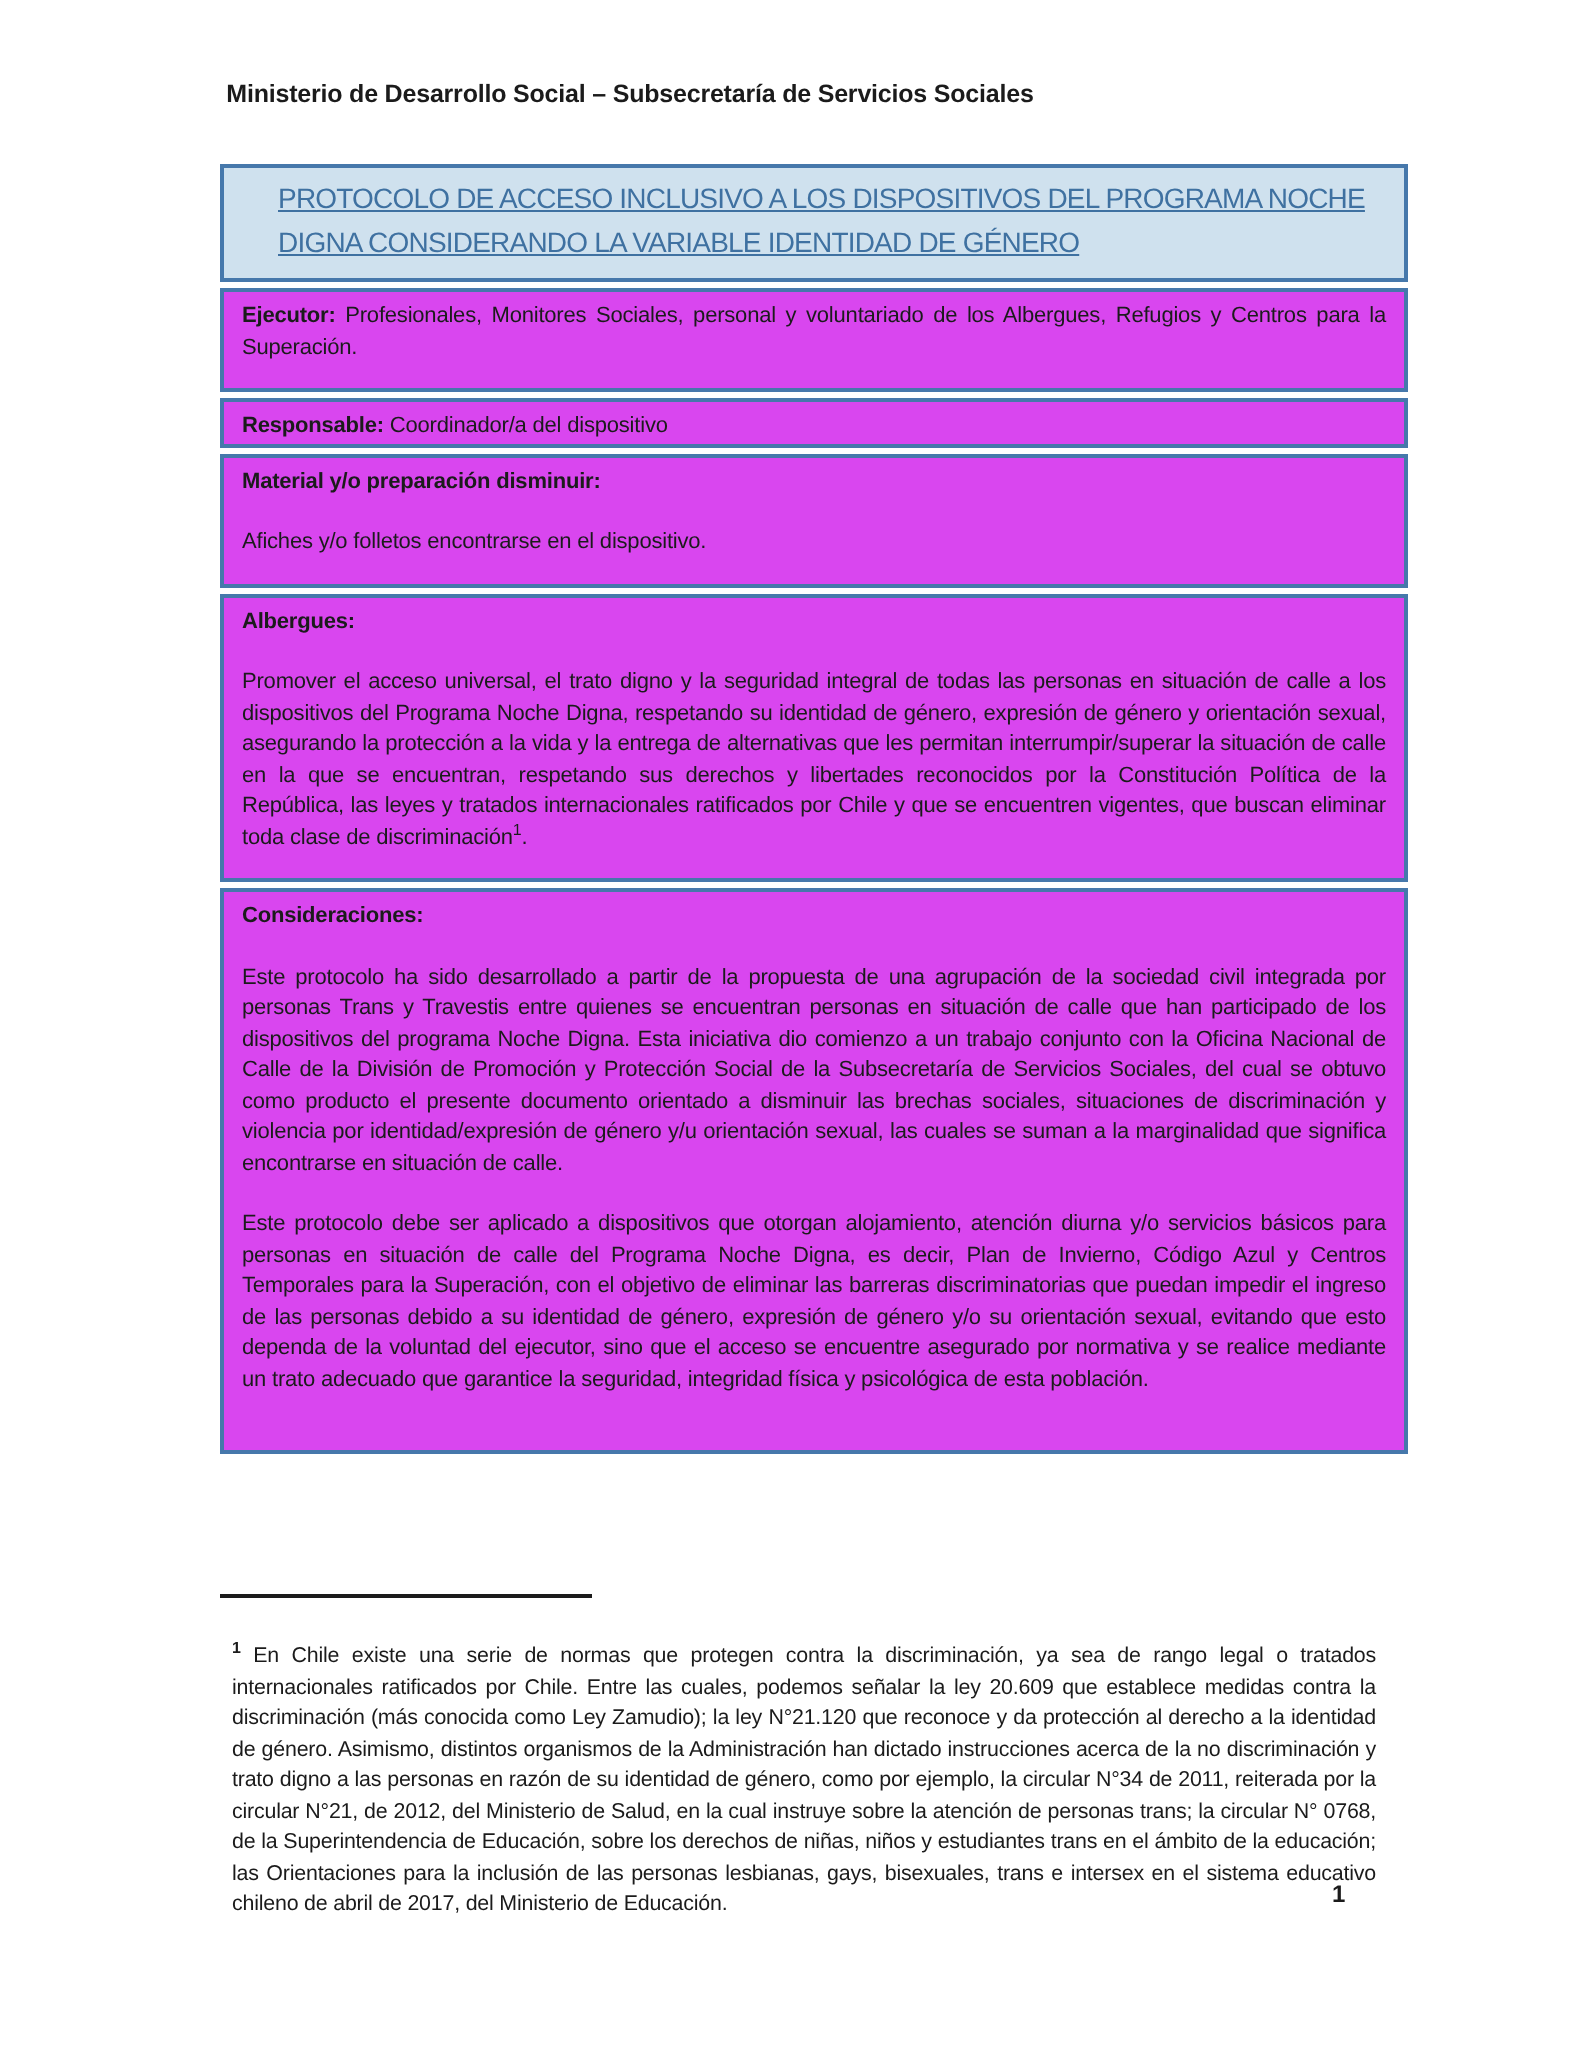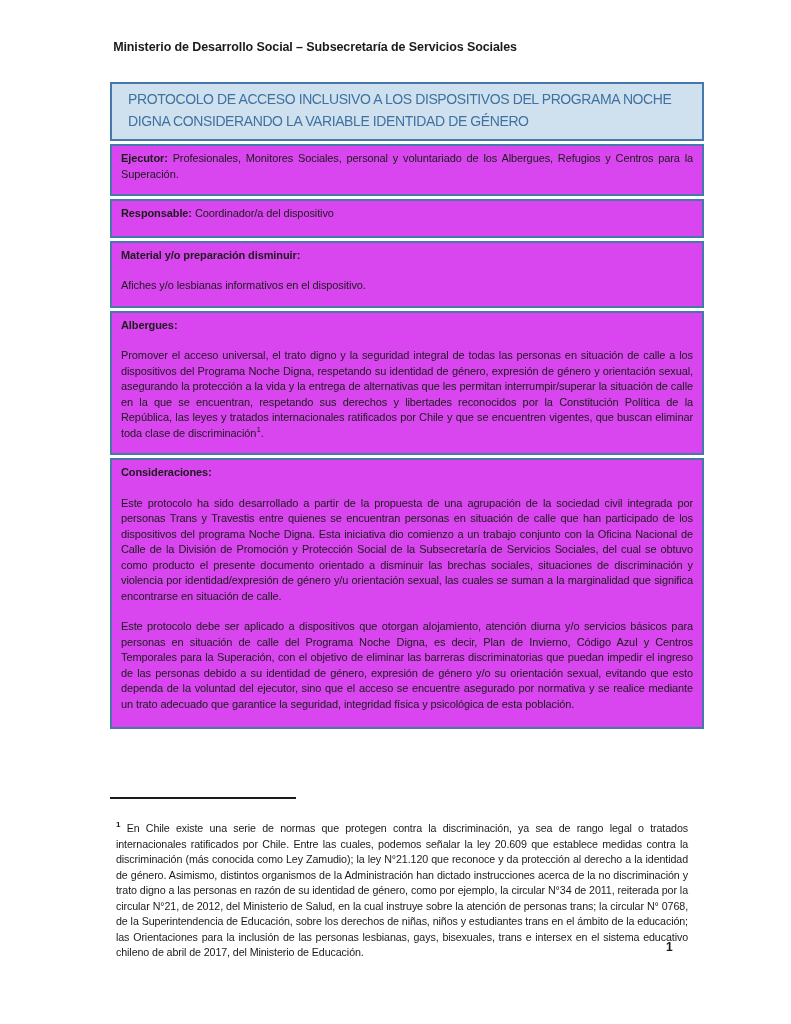--- a/index.html
+++ b/index.html
@@ -47,25 +47,26 @@
   }
   .cell p { margin: 0; }
   .cell p + p { margin-top: 15px; }
 
   .title-cell {
     background: var(--title-bg, #cfe1ee);
     color: var(--title-text, #3f71a1);
     font-size: 14px;
     line-height: 22px;
     letter-spacing: -0.4px;
-    padding: 4px 10px 7px 16px;
+    padding: 4px 10px 7px 27px;
     font-weight: 400;
+    text-decoration: underline;
   }
-  .cell-responsable { padding-bottom: 14px; }
-  .cell-last { padding-bottom: 15px; }
+  .cell-responsable { padding-bottom: 0; }
+  .cell-last { padding-bottom: 27px; }
 
   .hd { font-weight: 700; }
   .just { text-align: justify; }
 
   sup {
     font-size: 8px;
     line-height: 0;
     vertical-align: super;
   }
 
@@ -122,21 +123,21 @@
 
     <div class="cell cell-responsable">
       <p>
         <strong>Responsable:</strong>
         <span>Coordinador/a del dispositivo</span>
       </p>
     </div>
 
     <div class="cell">
       <p class="hd">Material y/o preparación disminuir:</p>
-      <p>Afiches y/o lesbianas informativos en el dispositivo.</p>
+      <p>Afiches y/o folletos encontrarse en el dispositivo.</p>
     </div>
 
     <div class="cell">
       <p class="hd">Albergues:</p>
       <p class="just">
         <span>Promover el acceso universal, el trato digno y la seguridad integral de todas las personas en situación de calle a los dispositivos del Programa Noche Digna, respetando su identidad de género, expresión de género y orientación sexual, asegurando la protección a la vida y la entrega de alternativas que les permitan interrumpir/superar la situación de calle en la que se encuentran, respetando sus derechos y libertades reconocidos por la Constitución Política de la República, las leyes y tratados internacionales ratificados por Chile y que se encuentren vigentes, que buscan eliminar toda clase de discriminación</span><sup>1</sup><span>.</span>
       </p>
     </div>
 
     <div class="cell cell-last">

